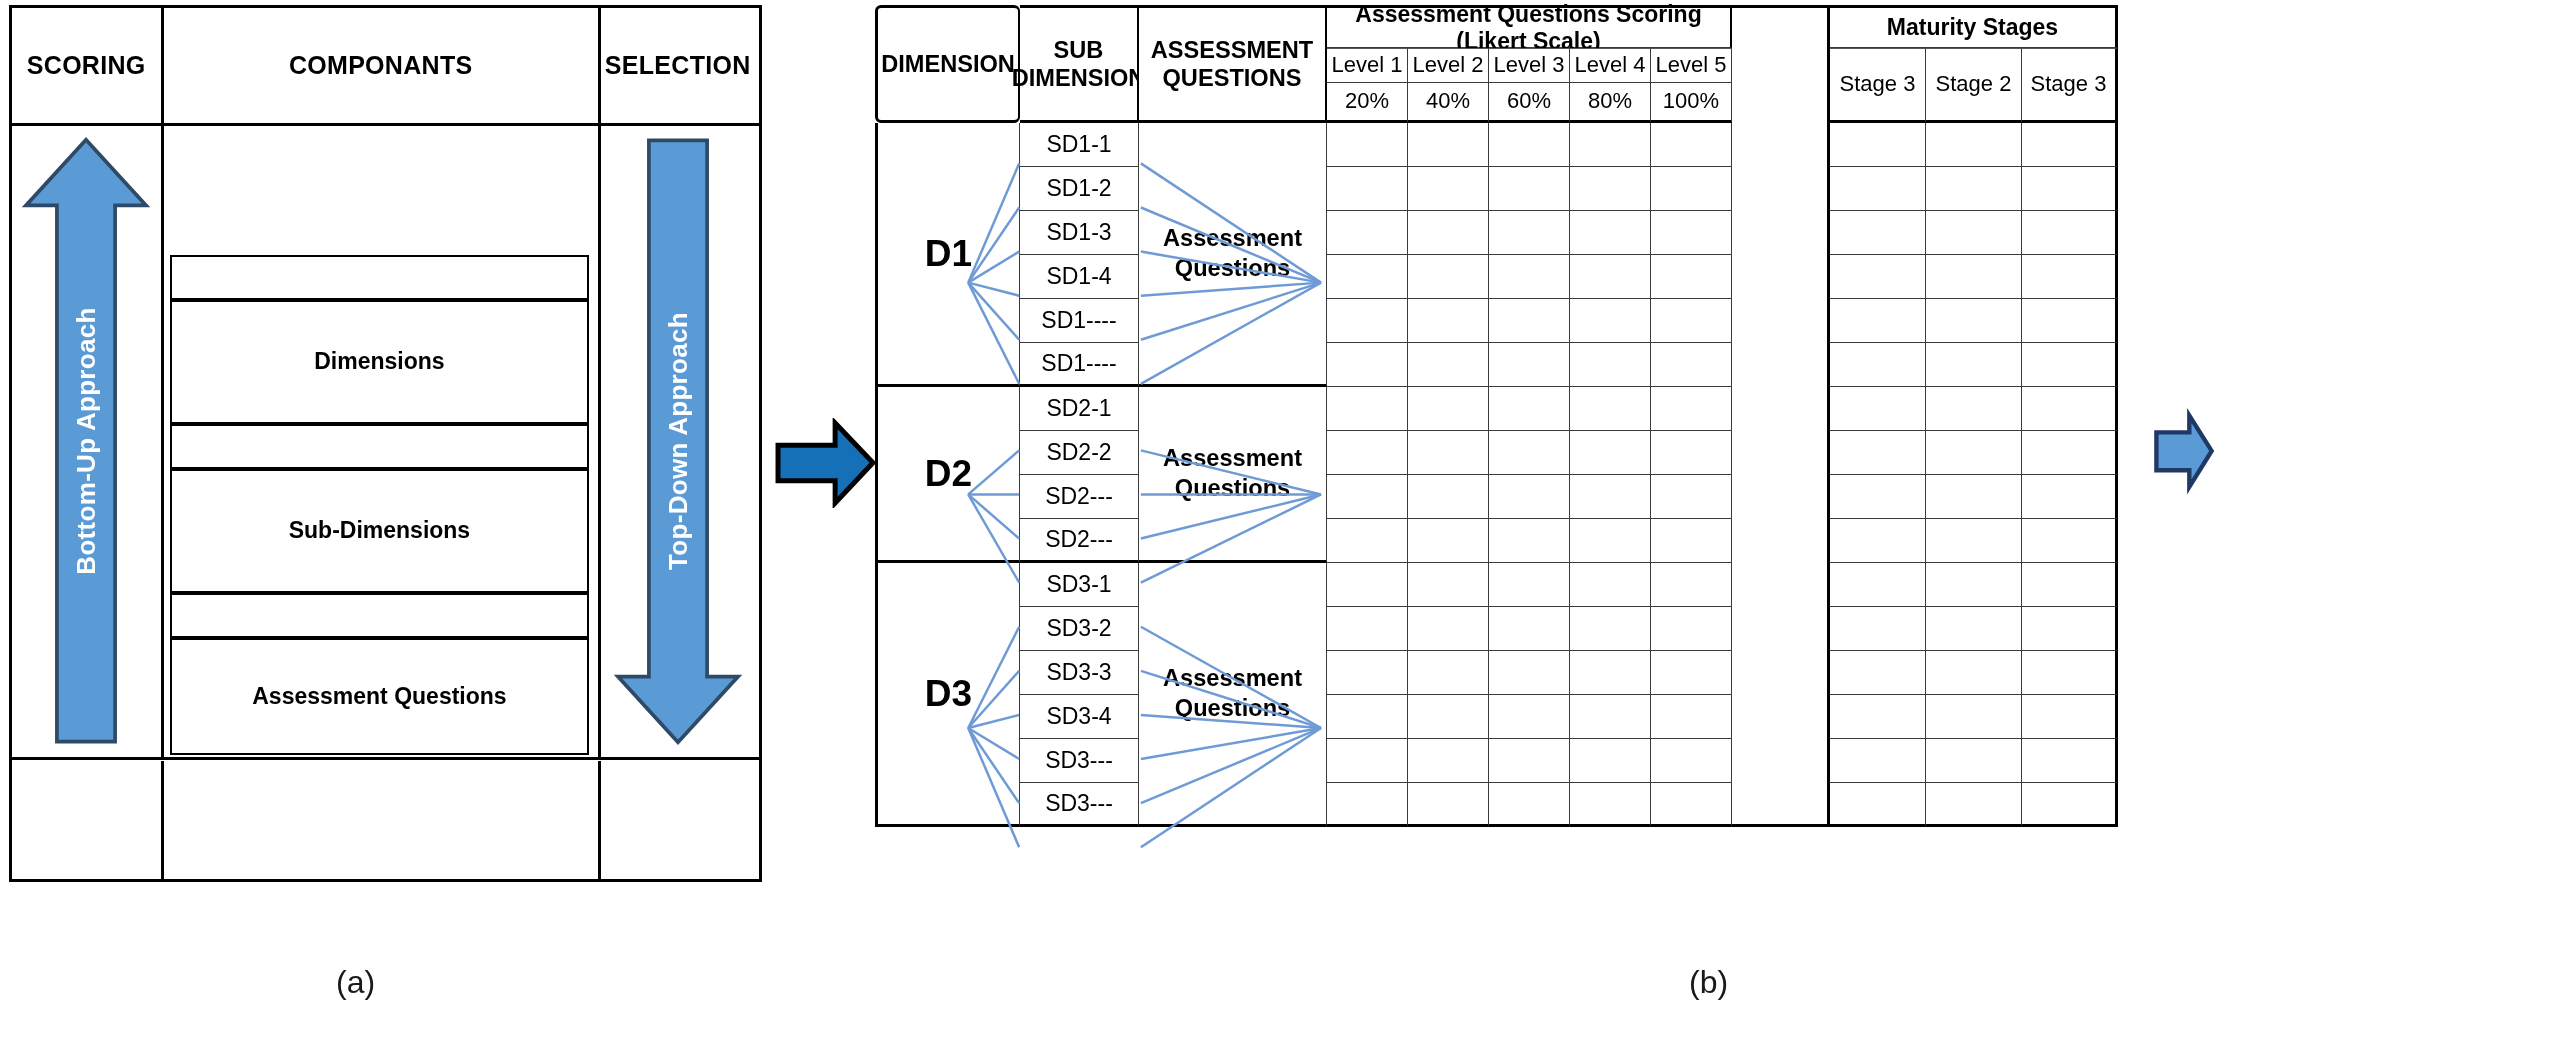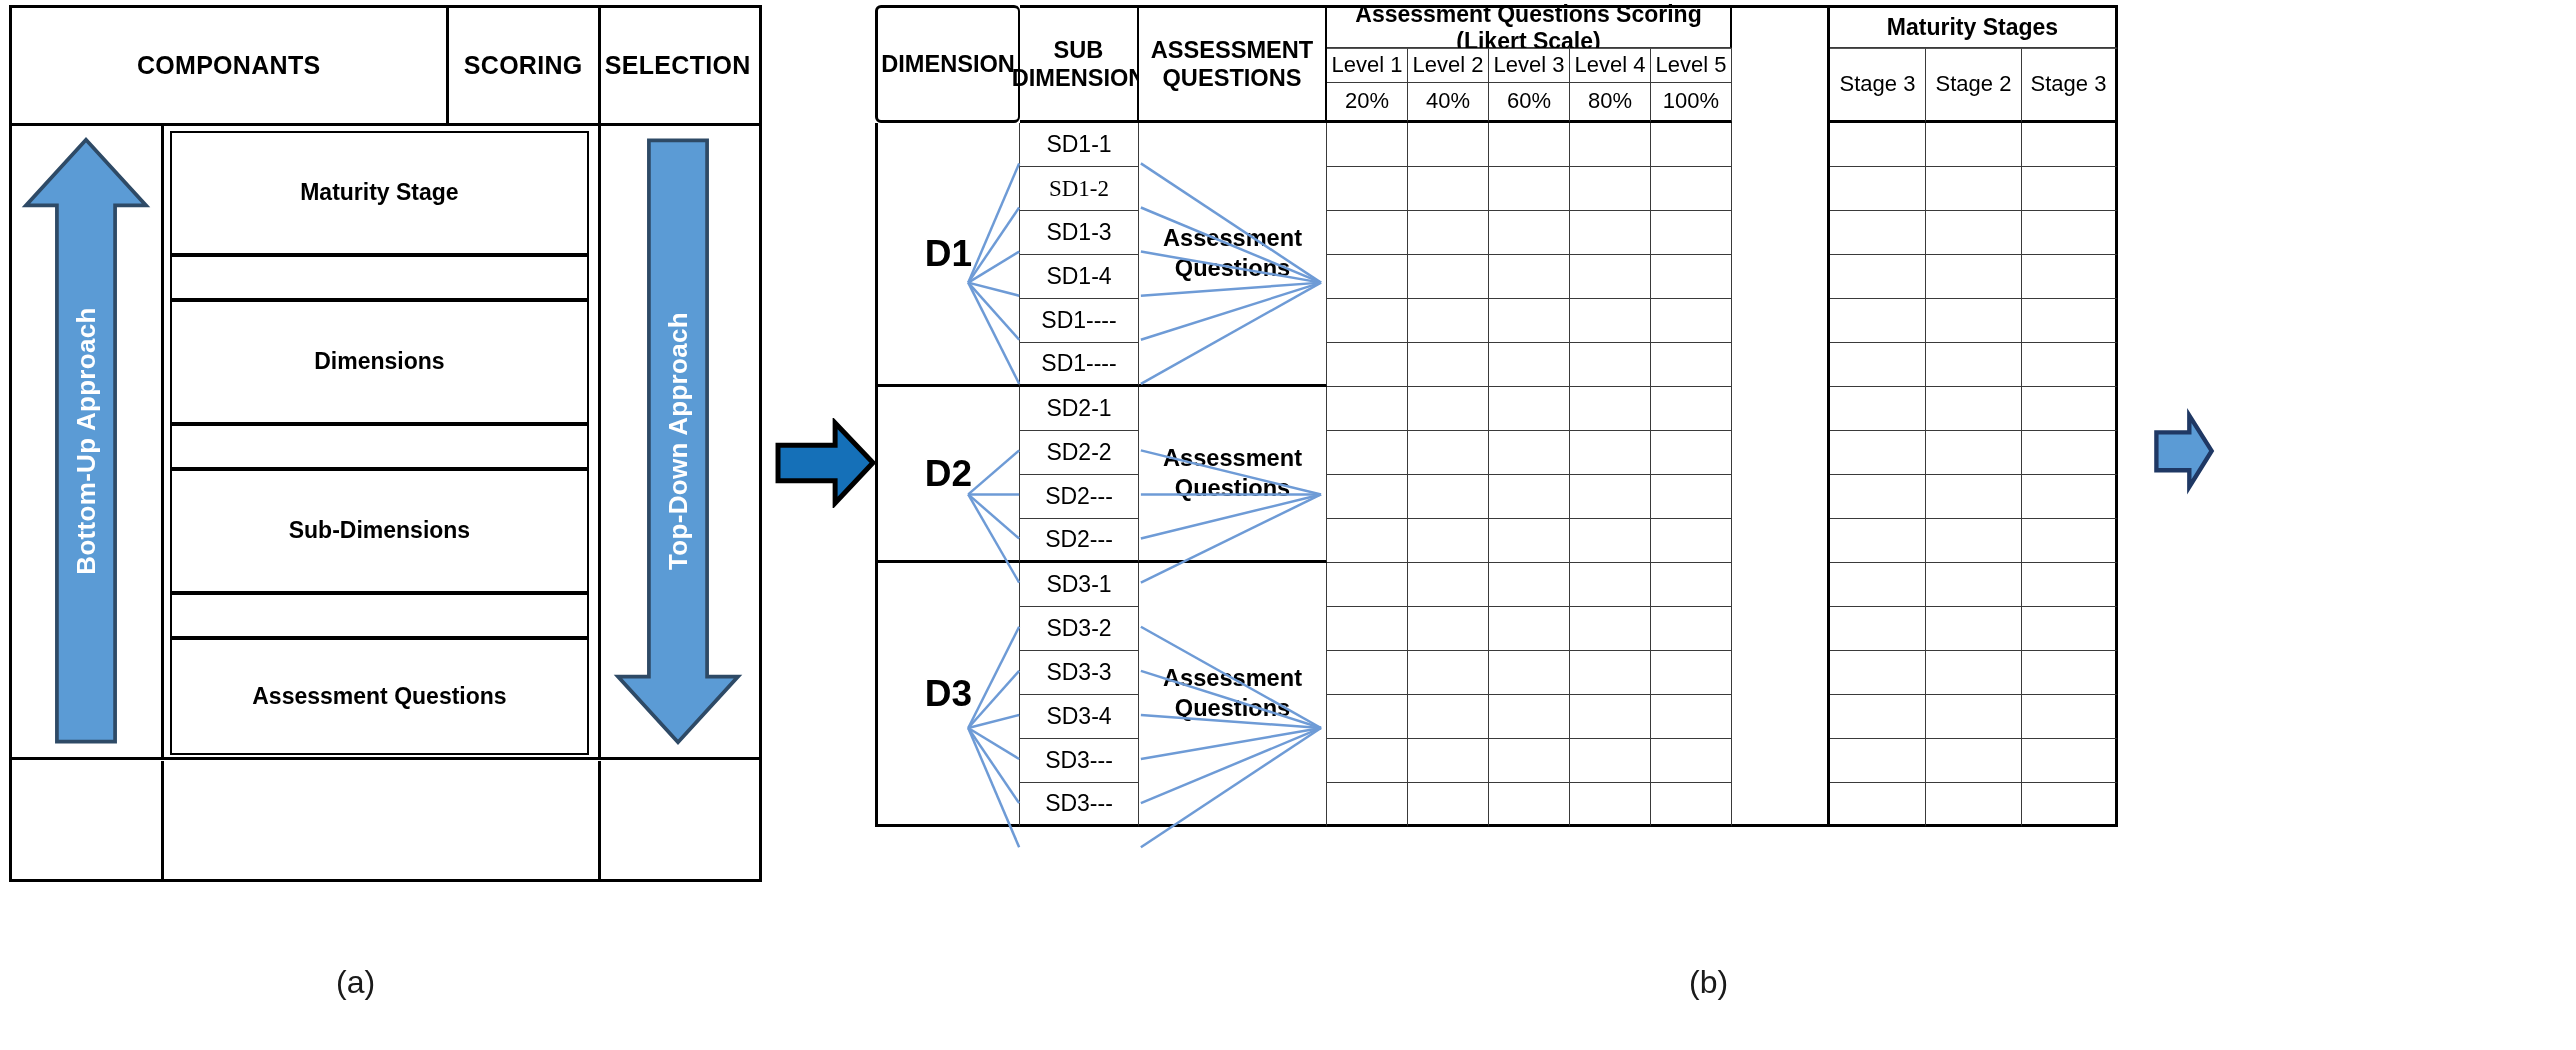--- a/index.html
+++ b/index.html
@@ -216,38 +216,37 @@
   }
   #caption-a { left: 336px; top: 964px; }
   #caption-b { left: 1689px; top: 964px; }
 </style>
 </head>
 <body>
 
 <div id="panel-a">
 
   <div id="panel-a-header">
+    <div class="pa-head-cell c1">SCORING</div>
     <div class="pa-head-cell c2">COMPONANTS</div>
-    <div class="pa-head-cell c1">SCORING</div>
     <div class="pa-head-cell c3">SELECTION</div>
   </div>
 
   <div id="panel-a-body">
 
     <div class="pa-body-col c1">
       <div class="v-arrow-wrap" style="top:8.7px; width:130px; height:612px;">
         <svg width="130" height="612" viewBox="0 0 210 985" xmlns="http://www.w3.org/2000/svg">
           <polygon points="105,6 202,112 152,112 152,978 58,978 58,112 8,112" fill="#5B9BD5" stroke="#2E4A66" stroke-width="6" stroke-linejoin="miter"></polygon>
         </svg>
         <div class="v-arrow-label">Bottom-Up Approach</div>
       </div>
     </div>
 
     <div class="pa-body-col c2">
-      <div class="comp-box" style="top:5px;  height:124px;">Maturity Stage</div>
       <div class="comp-box" style="top:129px; height:45px;"></div>
       <div class="comp-box" style="top:174px; height:124px;">Dimensions</div>
       <div class="comp-box" style="top:298px; height:45px;"></div>
       <div class="comp-box" style="top:343px; height:124px;">Sub-Dimensions</div>
       <div class="comp-box" style="top:467px; height:45px;"></div>
       <div class="comp-box" style="top:512px; height:117px;">Assessment Questions</div>
     </div>
 
     <div class="pa-body-col c3">
       <div class="v-arrow-wrap" style="top:8.7px; width:130px; height:612px;">
@@ -302,21 +301,21 @@
     <div class="cell hdr-sub thick-bottom" style="grid-column:5; grid-row:3; border-top:none;">40%</div>
     <div class="cell hdr-sub thick-bottom" style="grid-column:6; grid-row:3; border-top:none;">60%</div>
     <div class="cell hdr-sub thick-bottom" style="grid-column:7; grid-row:3; border-top:none;">80%</div>
     <div class="cell hdr-sub thick-bottom" style="grid-column:8; grid-row:3; border-top:none;">100%</div>
 
     <div class="cell dimcell thick-left seg-end" style="grid-column:1; grid-row:4 / span 6;">D1</div>
     <div class="cell dimcell thick-left seg-end" style="grid-column:1; grid-row:10 / span 4;">D2</div>
     <div class="cell dimcell thick-left bottom-edge" style="grid-column:1; grid-row:14 / span 6;">D3</div>
 
     <div class="cell sdcell" style="grid-column:2; grid-row:4;">SD1-1</div>
-    <div class="cell sdcell" style="grid-column:2; grid-row:5;font-family:Liberation Serif, serif;">SD1-2</div>
+    <div class="cell sdcell" style="grid-column:2; grid-row:5;">SD1-2</div>
     <div class="cell sdcell" style="grid-column:2; grid-row:6;">SD1-3</div>
     <div class="cell sdcell" style="grid-column:2; grid-row:7;">SD1-4</div>
     <div class="cell sdcell" style="grid-column:2; grid-row:8;">SD1----</div>
     <div class="cell sdcell seg-end" style="grid-column:2; grid-row:9;">SD1----</div>
 
     <div class="cell sdcell" style="grid-column:2; grid-row:10;">SD2-1</div>
     <div class="cell sdcell" style="grid-column:2; grid-row:11;">SD2-2</div>
     <div class="cell sdcell" style="grid-column:2; grid-row:12;">SD2---</div>
     <div class="cell sdcell seg-end" style="grid-column:2; grid-row:13;">SD2---</div>
 

